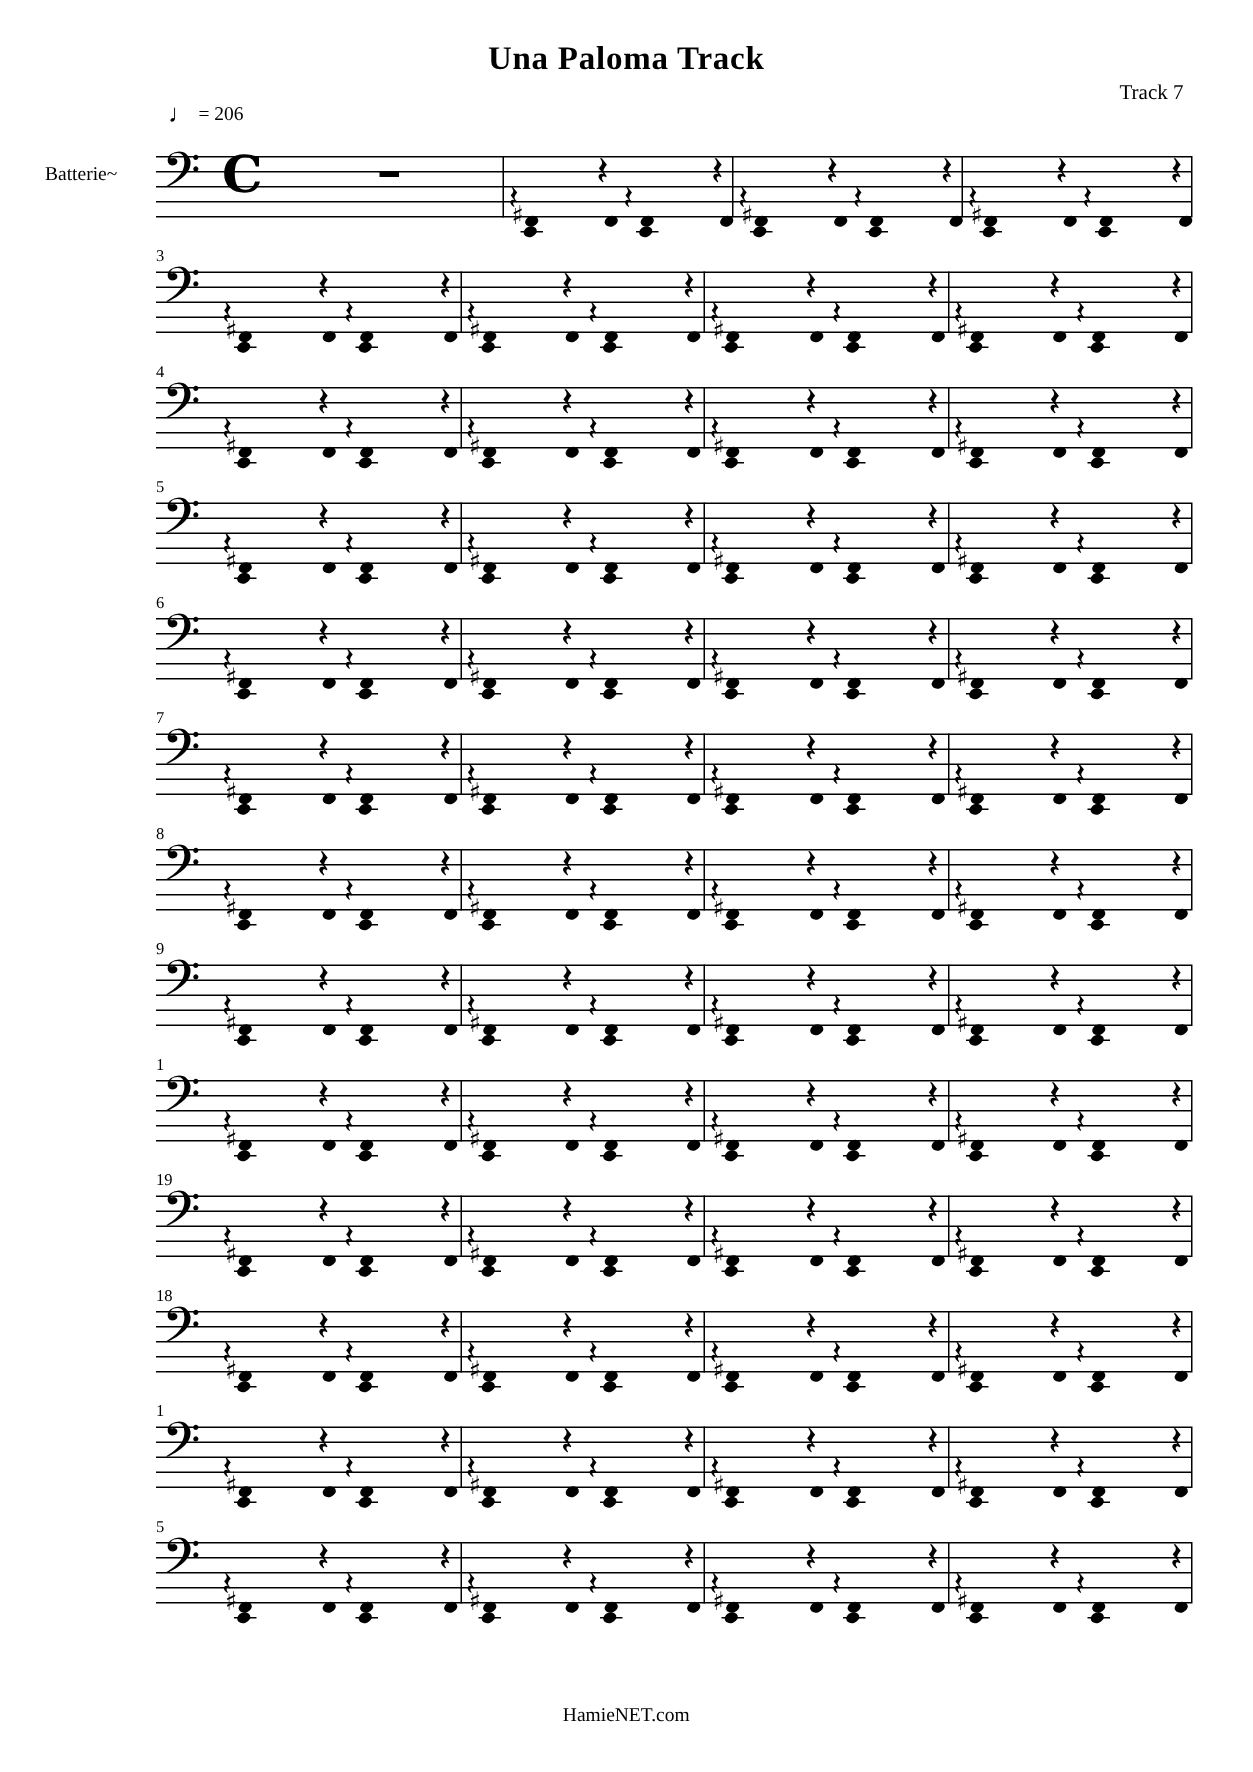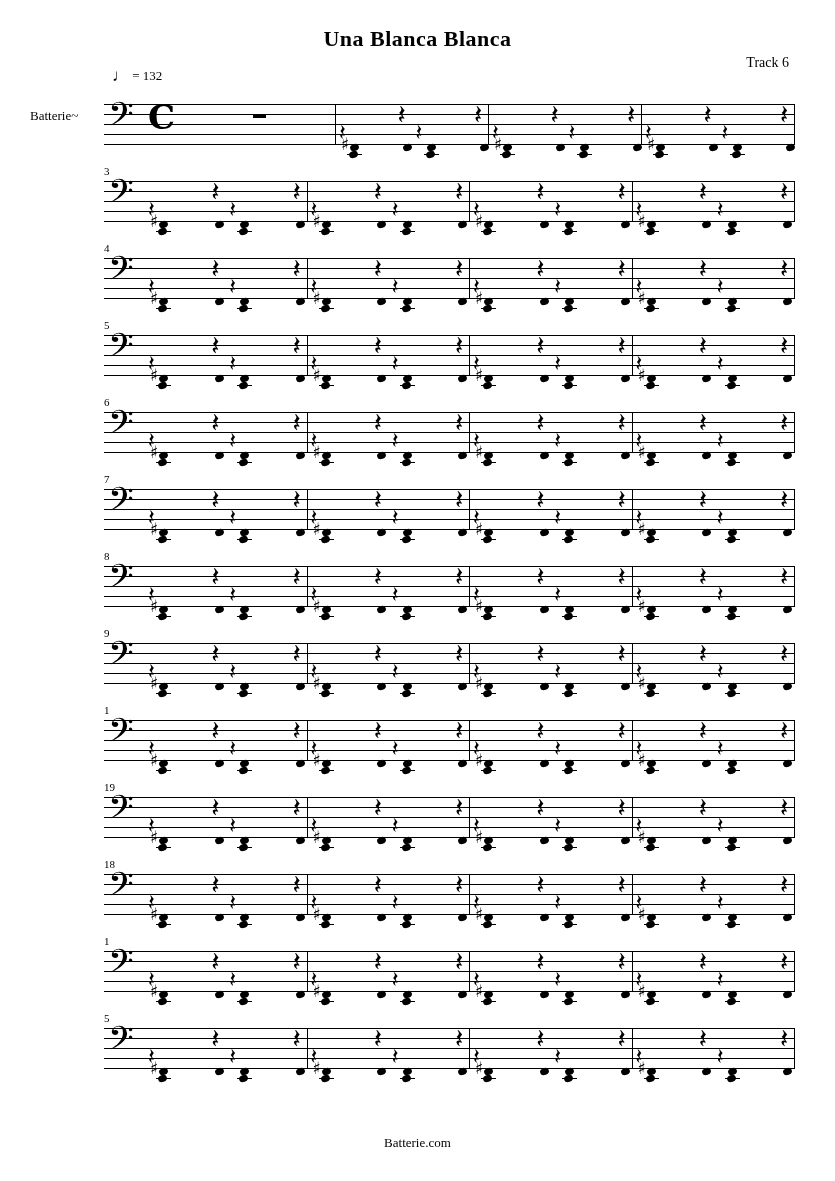--- a/index.html
+++ b/index.html
@@ -93,26 +93,26 @@
     font-size:17px;line-height:17px;
     font-family:"DejaVu Sans", sans-serif;
   }
   .whole-rest{
     position:absolute;width:13px;height:4px;background:#000;
   }
 </style>
 </head>
 <body>
 
-<div class="title">Una Blanca Blanca</div>
-<div class="track">Track 6</div>
+<div class="title">Una Paloma Track</div>
+<div class="track">Track 7</div>
 <div class="instrument">Batterie~</div>
 <div class="tempo">
   <span class="notehd">♩</span>
-  <span>= 132</span>
+  <span>= 206</span>
 </div>
 
 <div id="systems">
     <div class="system" style="top: 104px;">
       <div class="staff">
         <div class="line l0"></div>
         <div class="line l1"></div>
         <div class="line l2"></div>
         <div class="line l3"></div>
         <div class="line l4"></div>
@@ -963,13 +963,13 @@
         <div class="rest" style="left: 676px;">𝄽</div>
         <div class="rest low" style="left: 612.75px;">𝄽</div>
         <div class="ledger" style="left: 620.75px; top: 50px;"></div>
         <div class="note" style="left: 622.75px; top: 47px;"></div>
         <div class="note" style="left: 623.75px; top: 40px;"></div>
         <div class="note" style="left: 679.375px; top: 40px;"></div>
       </div>
     </div>
   </div>
 
-<div class="footer">Batterie.com</div>
+<div class="footer">HamieNET.com</div>
 
 </body></html>

